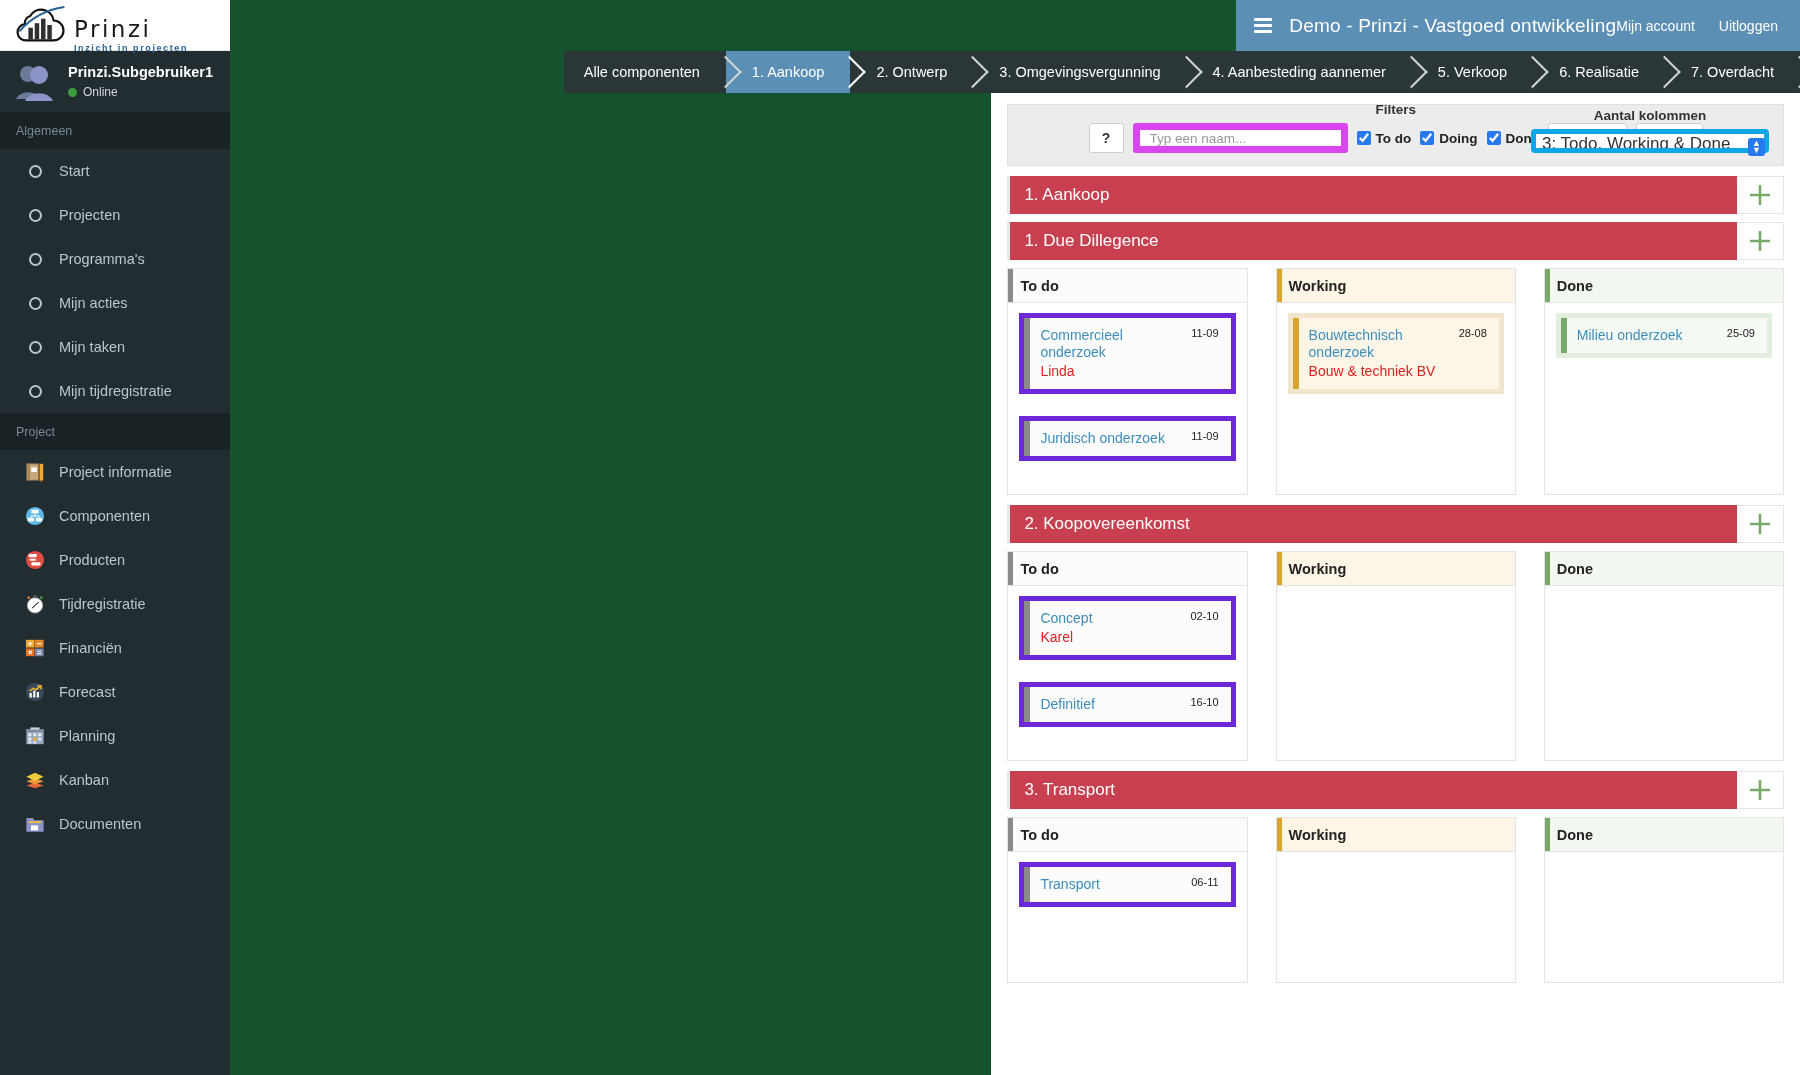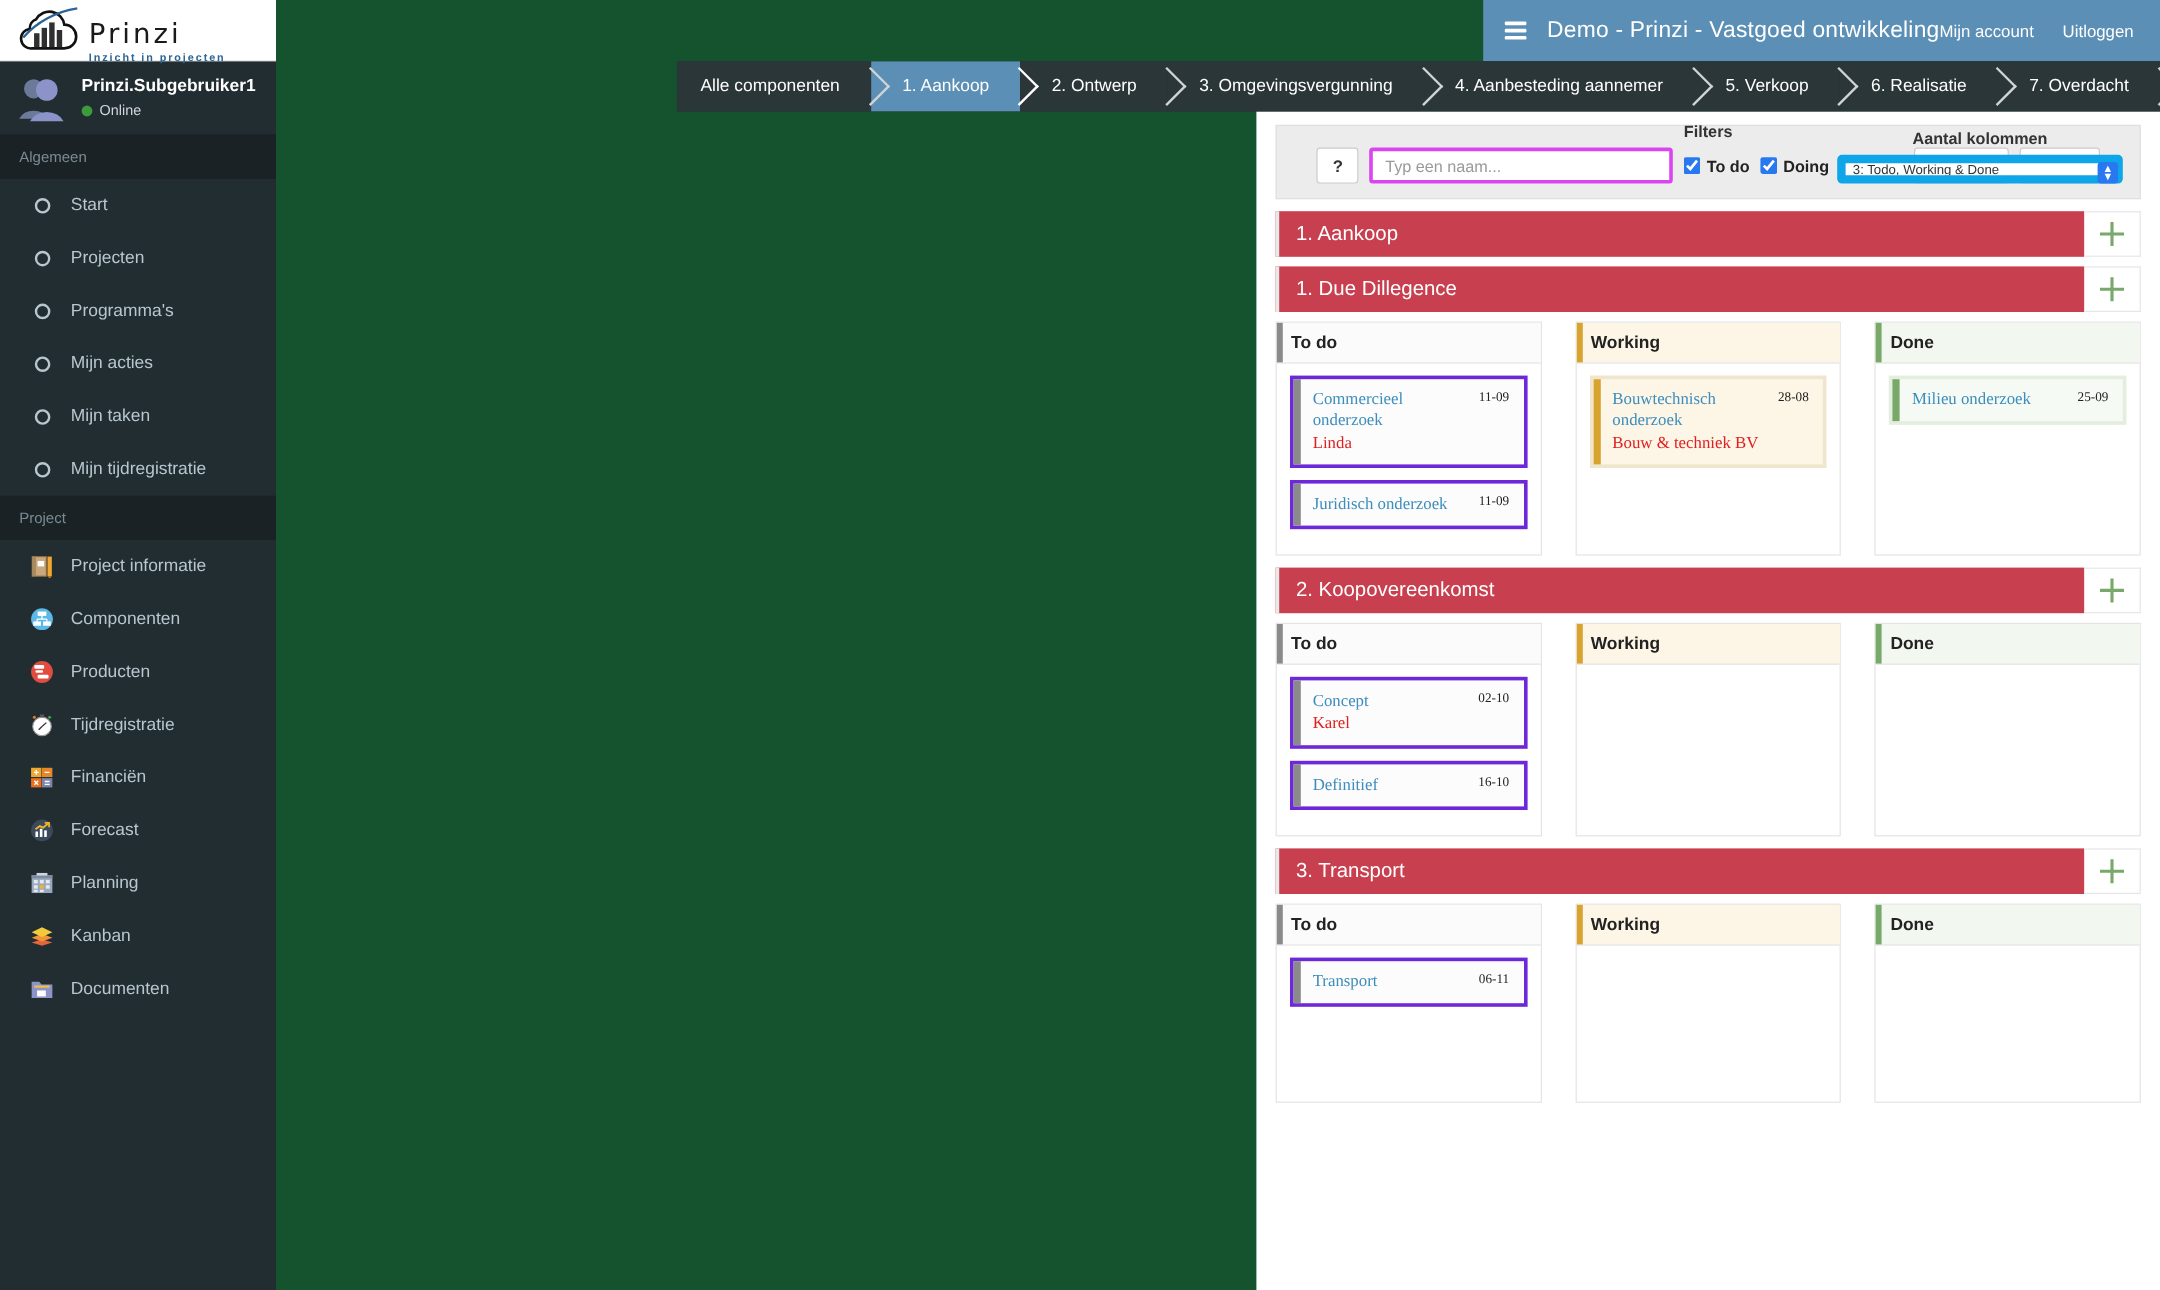--- a/index.html
+++ b/index.html
@@ -136,39 +136,39 @@
     font-size: 13.5px; font-weight: 700; color: #333;
     text-align: center; margin-bottom: 6px;
   }
   .btn-help {
     width: 35px; height: 30px; background: #fff;
     border: 1px solid #ccc; border-radius: 3px;
     font-size: 14px; font-weight: 700; color: #333;
     cursor: pointer; display: flex; align-items: center; justify-content: center;
   }
   .txt-search {
-    width: 253px; height: 30px; background: #fff;
-    border: 3px solid #d946ef; border-radius: 3px;
+    width: 215px; height: 30px; background: #fff;
+    border: 7px solid #d946ef; border-radius: 3px;
     padding: 0 10px; font-size: 13.5px; color: #555;
     font-family: "Liberation Sans", sans-serif;
   }
   .txt-search::placeholder { color: #999; }
   .chkwrap { display: flex; align-items: center; gap: 5px; font-size: 13.5px; font-weight: 700; color: #222; }
   .chkwrap input { width: 14px; height: 14px; accent-color: #2878f0; cursor: pointer; margin: 0; }
   .btn-plain {
     height: 30px; padding: 0 14px; background: #fff;
     border: 1px solid #ccc; border-radius: 3px;
     font-size: 13.5px; font-weight: 700; color: #333; cursor: pointer;
     font-family: "Liberation Sans", sans-serif;
   }
   .cols-group { position: absolute; right: 14px; bottom: 12px; }
   .sel-cols {
     width: 238px; height: 24px; background: #fff;
-    border: 7px solid #0ea5e9; border-radius: 4px;
-    font-size: 11px; color: #333; padding: 0 6px;
+    border: 5px solid #0ea5e9; border-radius: 4px;
+    font-size: 17px; color: #333; padding: 0 6px;
     font-family: "Liberation Sans", sans-serif;
     appearance: none; cursor: pointer;
   }
   .selwrap { position: relative; }
   .selarrow {
     position: absolute; right: 4px; top: 3px;
     width: 17px; height: 18px; border-radius: 3px;
     background: #2878f0; color: #fff; font-size: 9px;
     display: flex; flex-direction: column; align-items: center;
     justify-content: center; line-height: 7px; pointer-events: none;
@@ -210,24 +210,24 @@
   .col-body { padding: 10px 11px 11px 11px; flex: 1; }
 
   .col.todo .col-head { background: #fbfbfb; }
   .col.todo .col-head::before { background: #8a8a8a; }
   .col.working .col-head { background: #fdf6e7; }
   .col.working .col-head::before { background: #d9a330; }
   .col.done .col-head { background: #f2f8ef; }
   .col.done .col-head::before { background: #79a86b; }
 
   .card {
-    position: relative; border: 3px solid #6d28d9;
-    padding: 9px 12px 9px 16px; margin-bottom: 10px;
+    position: relative; border: 5px solid #6d28d9;
+    padding: 9px 12px 9px 16px; margin-bottom: 22px;
     min-height: 38px; cursor: pointer;
-    display: flex; justify-content: space-between; align-items: flex-start; font-family: Liberation Serif, serif;
+    display: flex; justify-content: space-between; align-items: flex-start;
   }
   .card::before { content: ""; position: absolute; left: 0; top: 0; bottom: 0; width: 6px; }
   .card.todo-card { background: #fcfcfc; }
   .card.todo-card::before { background: #8a8a8a; }
   .card.working-card { background: #fdf6e7; border-color: #f0e6ce; }
   .card.working-card::before { background: #d9a330; }
   .card.done-card { background: #f6faf4; border-color: #e4eede; }
   .card.done-card::before { background: #79a86b; }
 
   .card-main { display: flex; flex-direction: column; gap: 2px; min-width: 0; }

